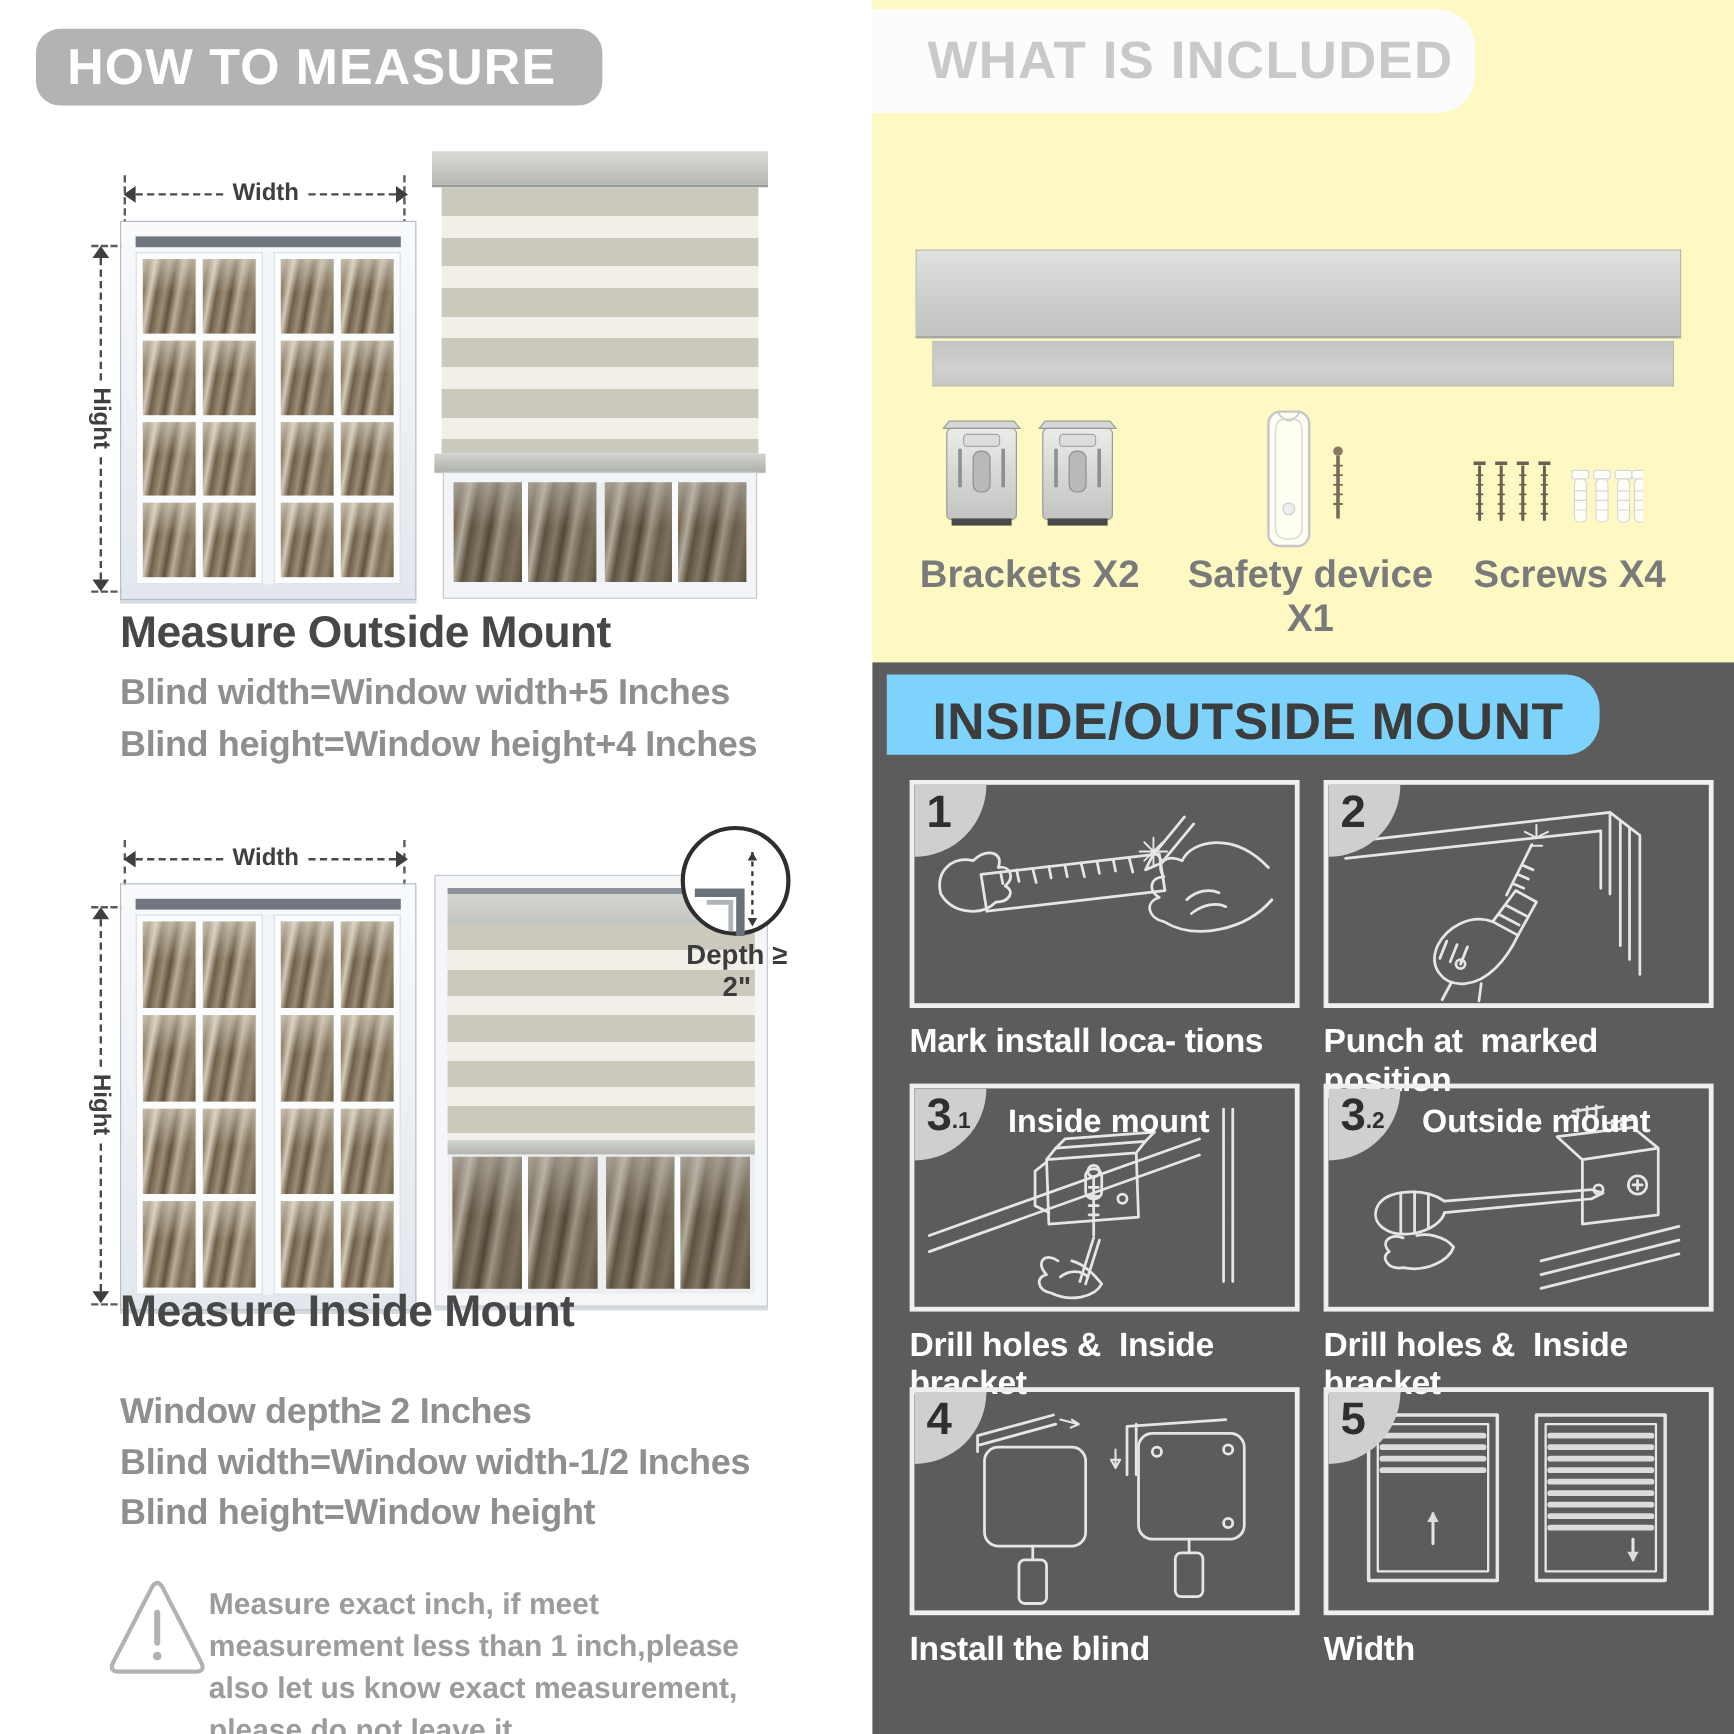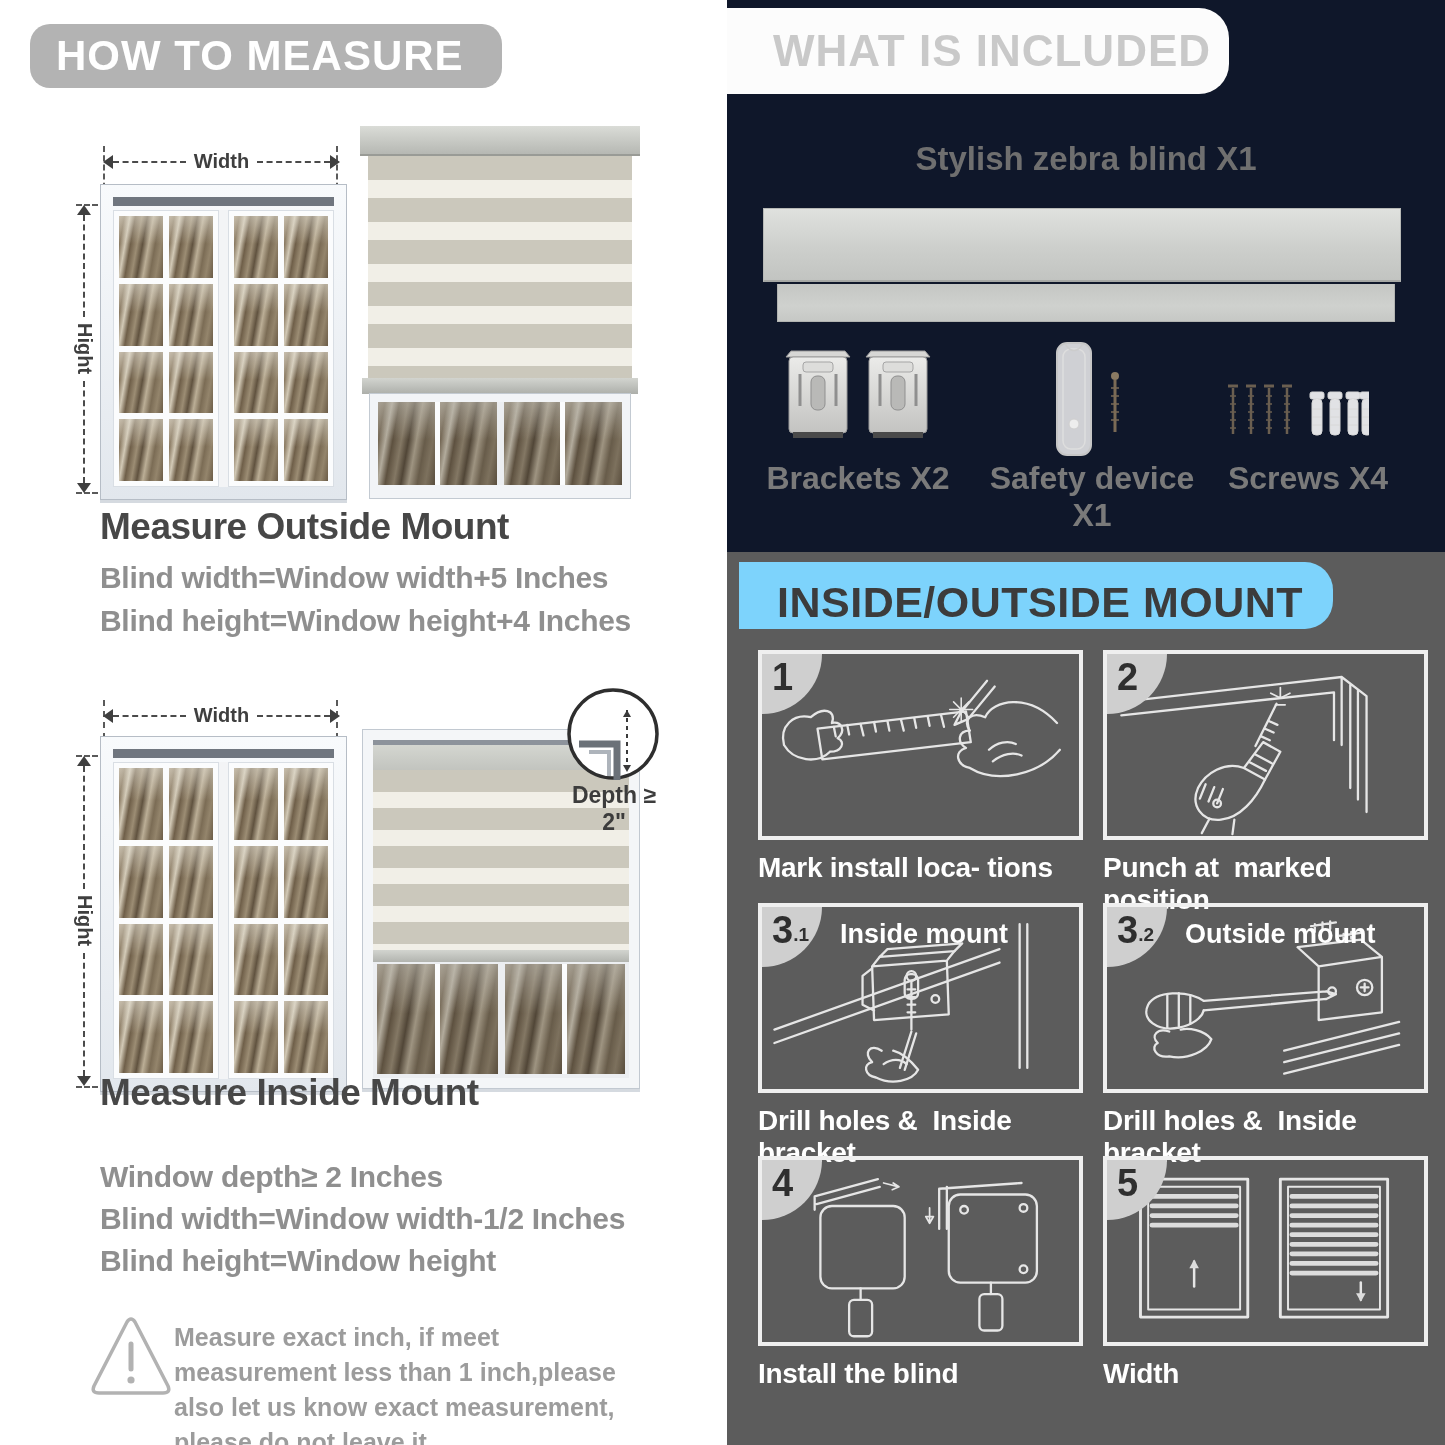--- a/index.html
+++ b/index.html
@@ -69,21 +69,21 @@
   .blind-in .under-glass .door{padding:0;gap:5px;border:none;grid-template-rows:1fr;}
 
   .magnifier{position:absolute;}
   .depth-label{position:absolute;font-size:23px;font-weight:800;color:#3c3c3c;text-align:center;}
 
   .warning-row{position:absolute;left:88px;top:1312px;width:560px;}
   .warn-text{position:absolute;left:86px;top:8px;width:460px;margin:0;font-size:25px;line-height:35px;
              font-weight:600;color:#9c9c9c;white-space:pre-wrap;}
 
   
-  .right-top{position:absolute;left:727px;top:0;width:718px;height:552px;background:#0f172a;}
+  .right-top{position:absolute;left:727px;top:0;width:718px;height:552px;background:#fef9c3;}
   .banner-included{position:absolute;left:0;top:8px;width:502px;height:86px;background:#fcfcfc;
       border-radius:0 30px 30px 0;}
   .banner-included span{display:block;padding-left:46px;line-height:86px;font-size:44px;font-weight:800;
       color:#c9c9c9;letter-spacing:1px;}
   .blind-title{position:absolute;left:0;top:140px;width:100%;text-align:center;font-size:33px;
       font-weight:800;color:#6f6f6f;}
   .rail1{position:absolute;left:36px;top:208px;width:638px;height:74px;
       background:linear-gradient(180deg,#dfe1de 0%,#cdcfcc 55%,#c2c4c1 100%);
       border:1px solid #b7b9b6;border-bottom:2px solid #a6a8a5;}
   .rail2{position:absolute;left:50px;top:284px;width:618px;height:38px;
@@ -279,21 +279,20 @@
       <p class="warn-text">Measure exact inch, if meet measurement less than 1 inch,please also let us know exact measurement, please do not leave it</p>
     </div>
   </section>
 
   <section class="right-top">
 
     <div class="banner-included">
       <span>WHAT IS INCLUDED</span>
     </div>
 
-    <div class="blind-title">Stylish zebra blind X1</div>
 
     <div class="rail1"></div>
     <div class="rail2"></div>
 
     <svg class="included-item-svg" style="left:58px;top:348px;" width="146" height="96" viewBox="0 0 146 96">
       <defs>
         <linearGradient id="gmetal" x1="0" y1="0" x2="0" y2="1">
           <stop offset="0" stop-color="#ebebe9"></stop>
             <stop offset="1" stop-color="#c3c3c1"></stop>
         </linearGradient>

